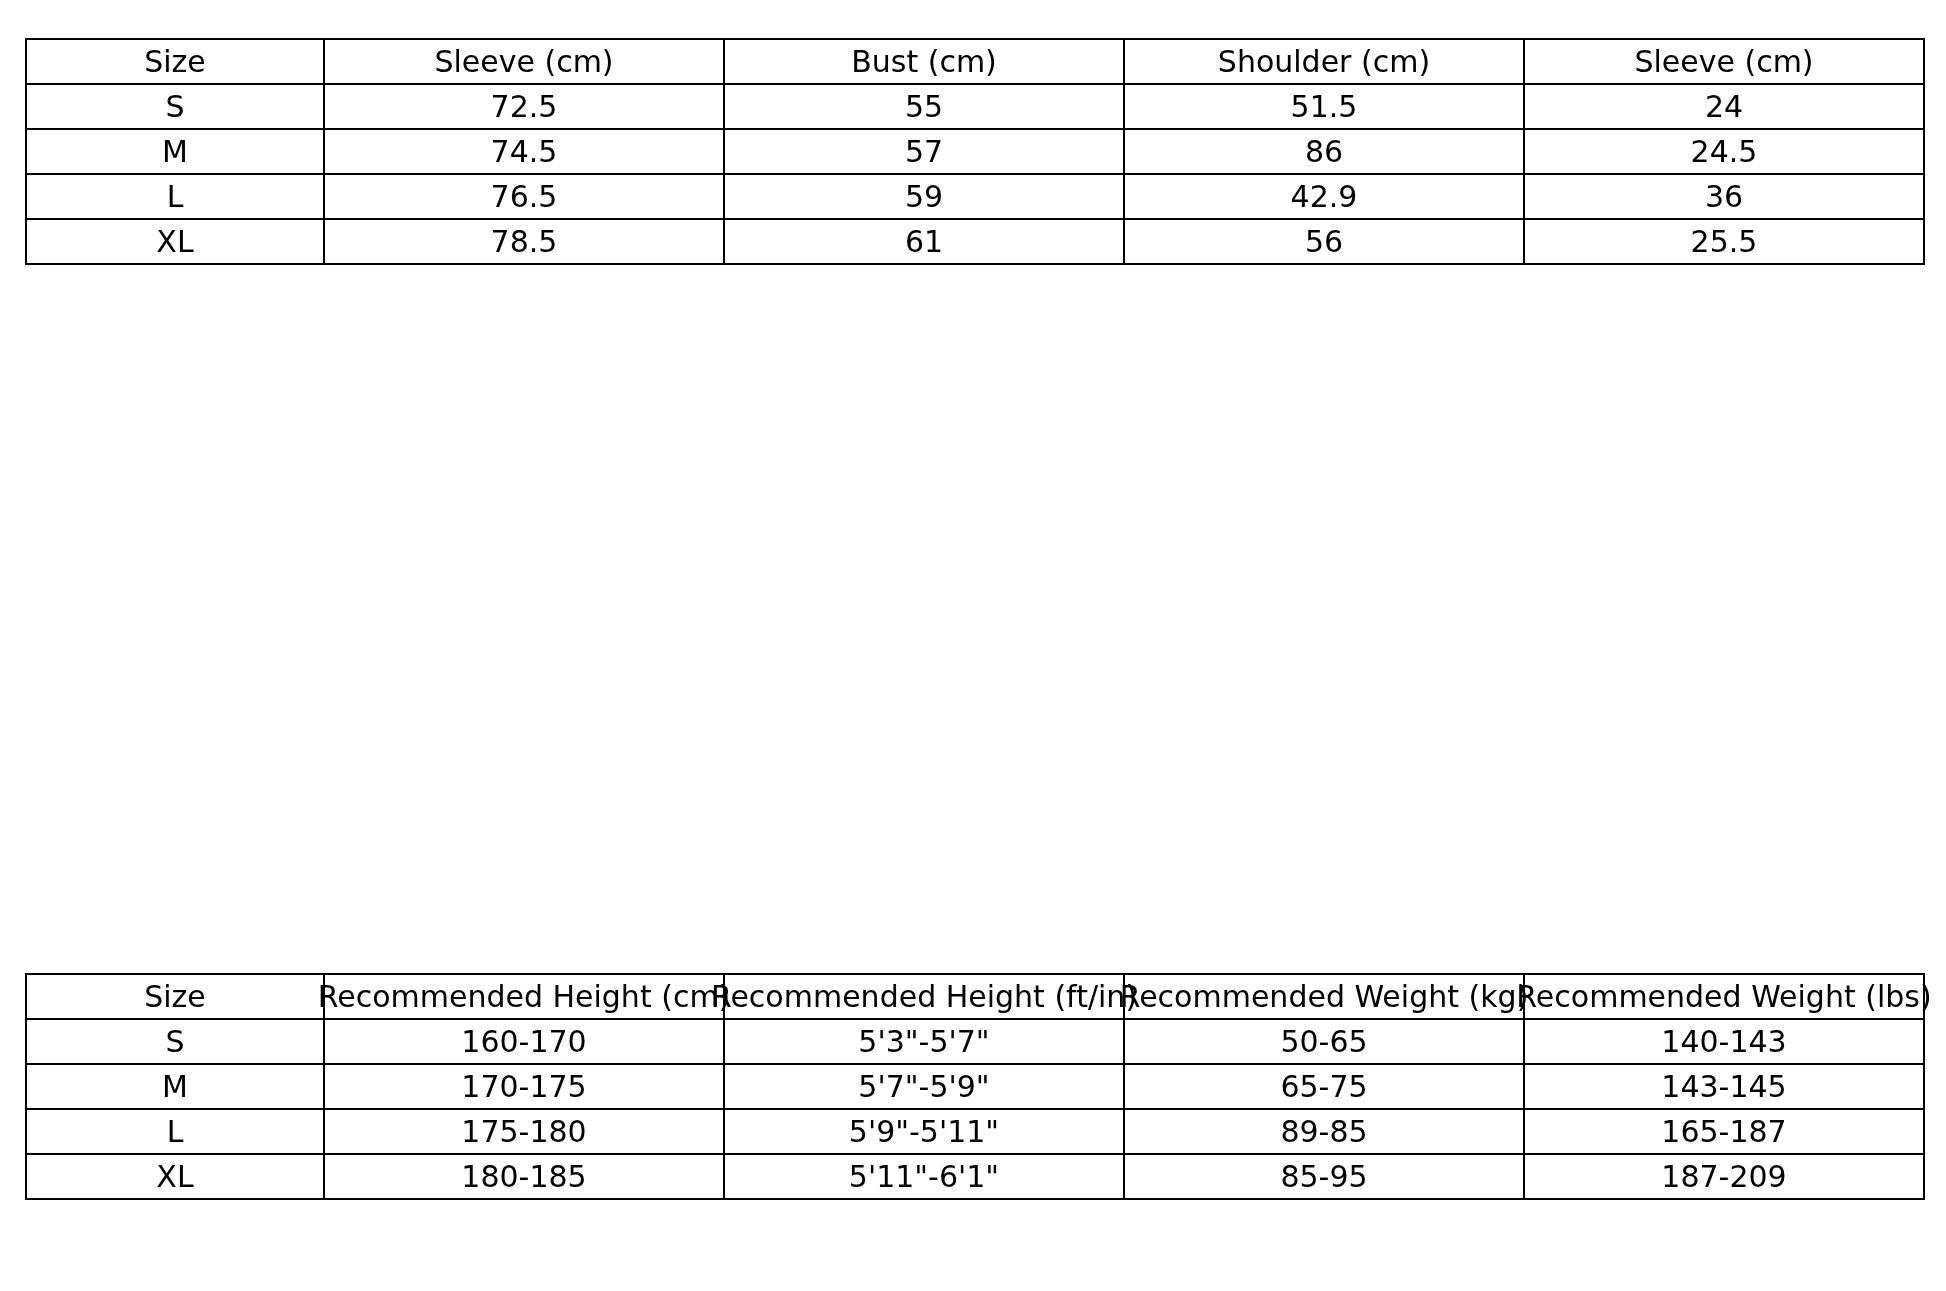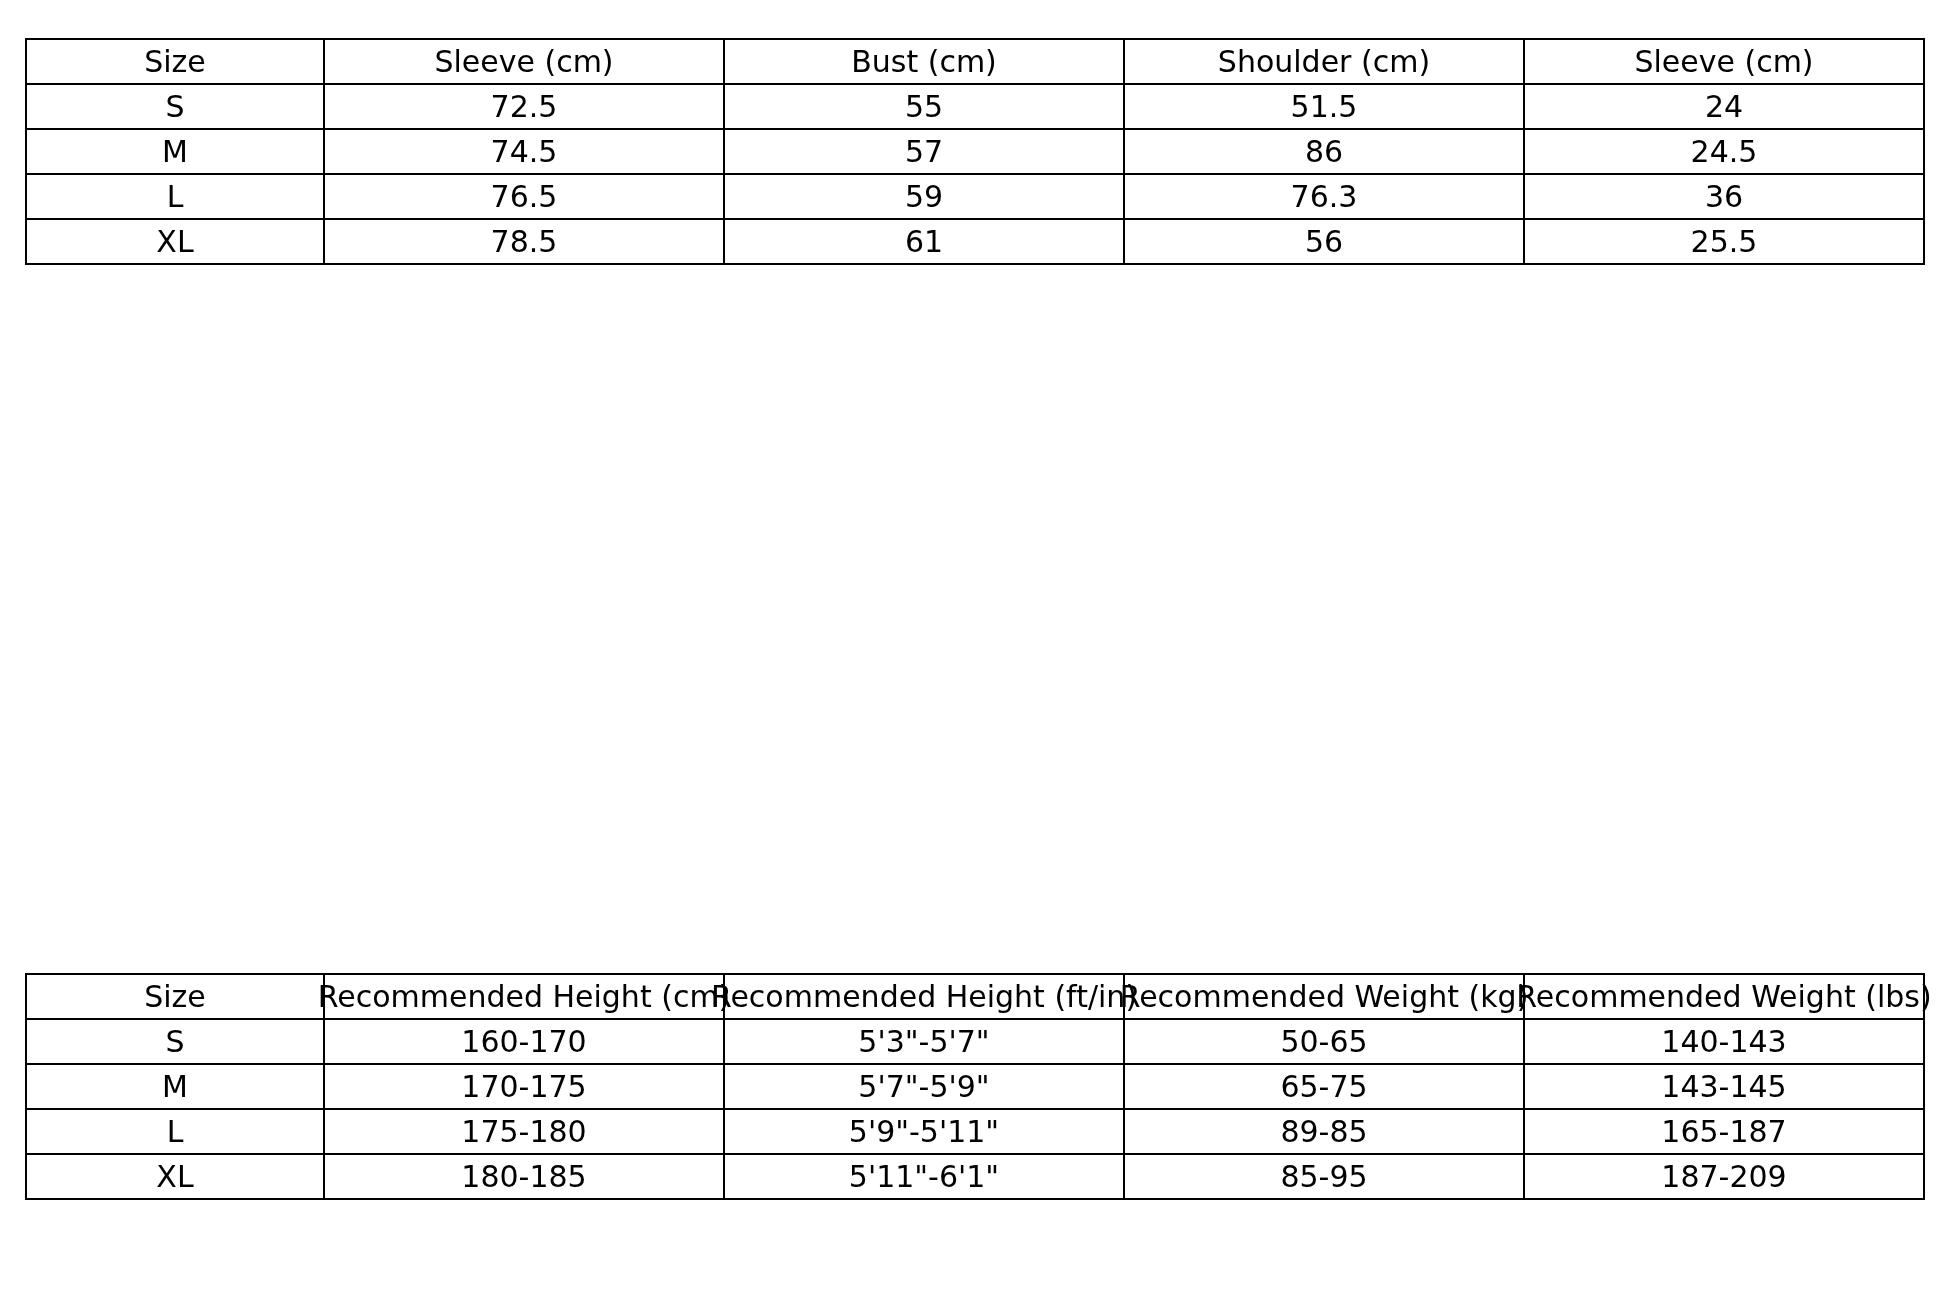--- a/index.html
+++ b/index.html
@@ -118,21 +118,21 @@
         <td>M</td>
         <td>74.5</td>
         <td>57</td>
         <td>86</td>
         <td>24.5</td>
       </tr>
       <tr>
         <td>L</td>
         <td>76.5</td>
         <td>59</td>
-        <td>76.3</td>
+        <td>42.9</td>
         <td>36</td>
       </tr>
       <tr>
         <td>XL</td>
         <td>78.5</td>
         <td>61</td>
         <td>56</td>
         <td>25.5</td>
       </tr>
     </tbody>

